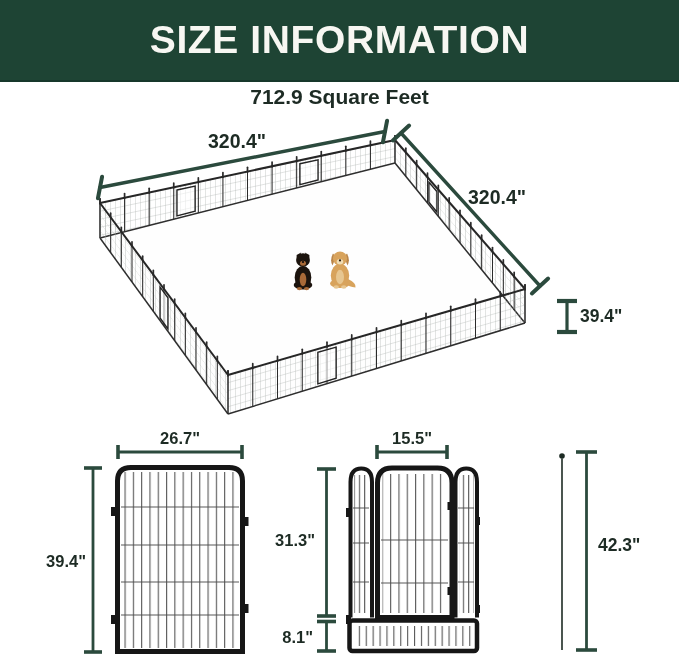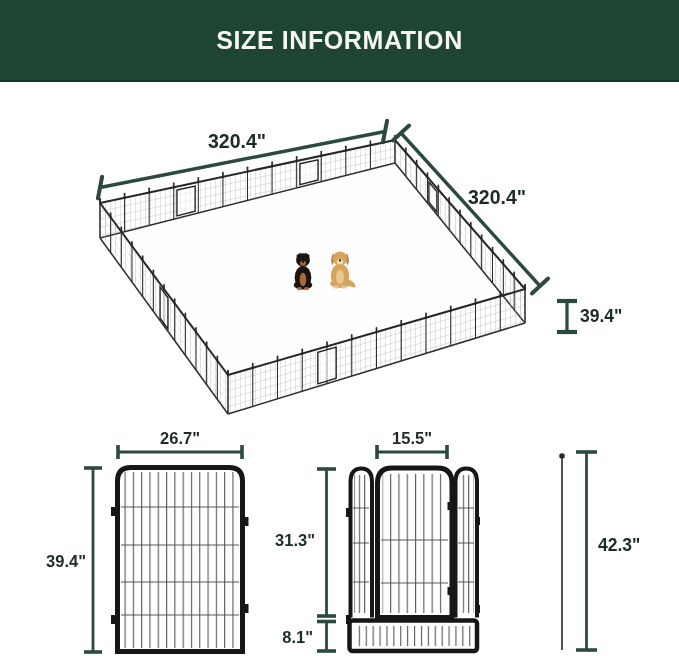--- a/index.html
+++ b/index.html
@@ -1,21 +1,21 @@
 <!DOCTYPE html>
 <html style="--header-bg: #1e4434; --header-text: #f7f7f2; --ink: #1d2b24; --dim: #2b4a3d; --frame: #161616; --wire: #4f4f4f; --mesh: #a9afac; --dog-black: #1c140e; --dog-tan: #a96a38; --dog-gold: #d8a35c; --dog-gold-light: #e7c690;"><head>
 <meta charset="utf-8">
 <style>
   html,body{margin:0;padding:0;background:#fff;}
   .page{position:relative;width:679px;height:656px;background:#fff;overflow:hidden;
         font-family:"Liberation Sans",sans-serif;}
   .header{position:absolute;top:0;left:0;width:679px;height:82px;
           background:var(--header-bg,#1e4434);border-bottom:2px solid #16382b;
           display:flex;align-items:center;justify-content:center;box-sizing:border-box;}
-  .header h1{margin:12px;font-size:25px;font-weight:800;letter-spacing:.6px;
+  .header h1{margin:12px;font-size:39px;font-weight:800;letter-spacing:.6px;
              color:var(--header-text,#f7f7f2);text-align:right;}
   .subtitle{position:absolute;top:85px;left:0;width:679px;text-align:center;
             font-size:21px;font-weight:700;color:var(--ink,#1d2b24);}
   .art{position:absolute;top:0;left:0;}
   
   .floor{fill:#fefefe;}
   .rim-t{stroke:#262626;stroke-width:2;}
   .rim-b{stroke:#2e2e2e;stroke-width:1.5;}
   .divider{stroke:#2b2b2b;stroke-width:1.05;}
   .post{stroke:#2b2b2b;stroke-width:1.7;stroke-linecap:round;}
@@ -37,20 +37,21 @@
   .stake{stroke:var(--ink,#1d2b24);stroke-width:1.6;}
 </style>
 </head>
 <body>
 
 <div class="page">
 
   <div class="header">
     <h1>SIZE INFORMATION</h1>
   </div>
+  <div class="subtitle">712.9 Square Feet</div>
 
   <svg class="art" width="679" height="656" viewBox="0 0 679 656">
     <defs>
       <pattern id="m-bl" patternUnits="userSpaceOnUse" width="5" height="8" patternTransform="skewY(-12)">
         <path d="M0 0 H5 M0.02 0 V8" class="mesh-w"></path>
       </pattern>
       <pattern id="m-br" patternUnits="userSpaceOnUse" width="5" height="8" patternTransform="skewY(48.9)">
         <path d="M0 0 H5 M0.02 0 V8" class="mesh-w"></path>
       </pattern>
       <pattern id="m-fr" patternUnits="userSpaceOnUse" width="5" height="8" patternTransform="skewY(-16.1)">

